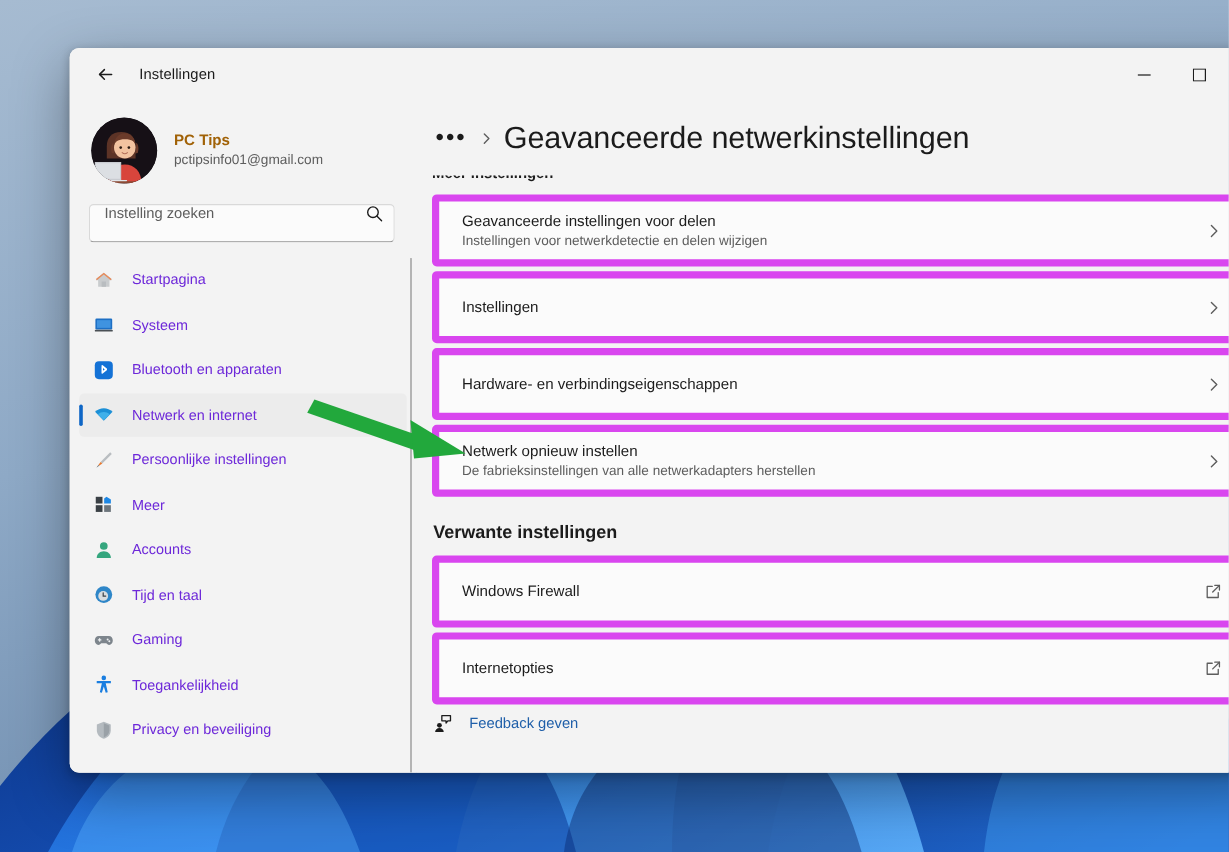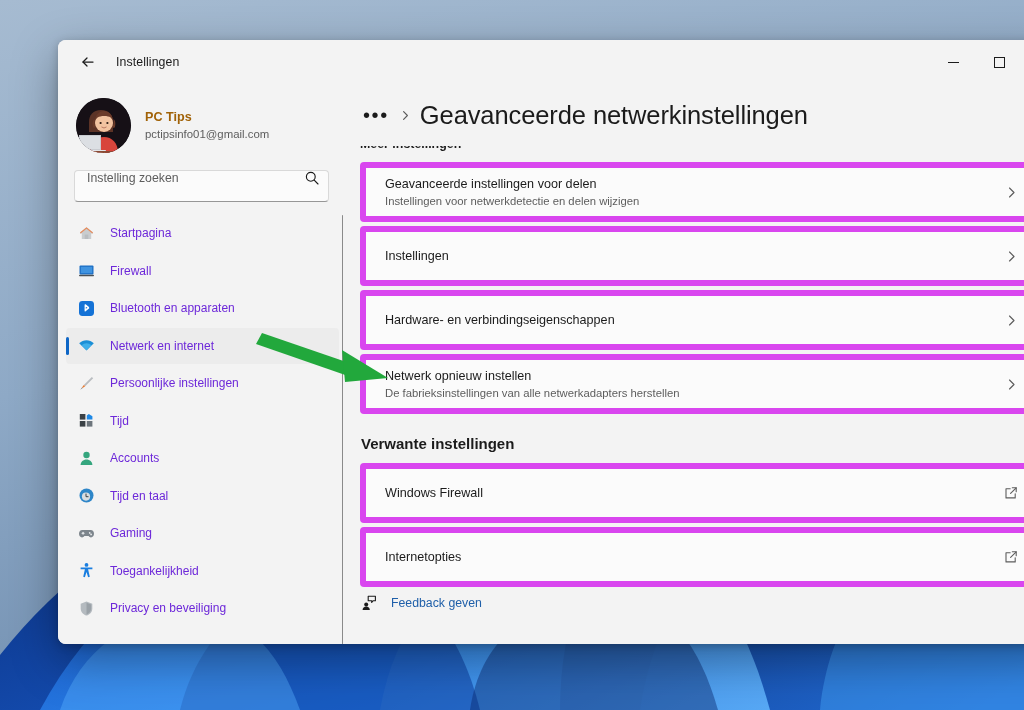--- a/index.html
+++ b/index.html
@@ -297,21 +297,21 @@
           </div>
 
           <div class="nav-item">
             <span class="nav-icon">
               <svg width="17" height="17" viewBox="0 0 17 17">
                 <rect x="1.5" y="3.5" width="14" height="9" rx="1" fill="#1d6fc4"></rect>
                 <rect x="2.8" y="4.8" width="11.4" height="6.4" fill="#3f93e0"></rect>
                 <rect x="1" y="12.8" width="15" height="1.5" rx="0.7" fill="#4a5055"></rect>
               </svg>
             </span>
-            <span class="nav-label">Firewall</span>
+            <span class="nav-label">Systeem</span>
           </div>
 
           <div class="nav-item">
             <span class="nav-icon">
               <svg width="17" height="17" viewBox="0 0 17 17">
                 <rect x="1" y="1" width="15" height="15" rx="3.4" fill="#1472d6"></rect>
                 <path d="M7.2 4.1l3.4 3-3.4 3V3.4l3.4 3-3.4 3" stroke="#fff" stroke-width="1.25" fill="none" stroke-linejoin="round" stroke-linecap="round" transform="translate(0,1.6) scale(1,0.92)"></path>
               </svg>
             </span>
             <span class="nav-label">Bluetooth en apparaten</span>
@@ -340,21 +340,21 @@
 
           <div class="nav-item">
             <span class="nav-icon">
               <svg width="17" height="17" viewBox="0 0 17 17">
                 <rect x="1.8" y="2" width="5.6" height="5.6" fill="#3a4045"></rect>
                 <rect x="1.8" y="9" width="5.6" height="5.6" fill="#3a4045"></rect>
                 <rect x="8.8" y="9" width="5.6" height="5.6" fill="#6d757c"></rect>
                 <path d="M8.8 7.6V3.4l2-1.4 3.6 2.2v3.4z" fill="#1e88e5"></path>
               </svg>
             </span>
-            <span class="nav-label">Tijd</span>
+            <span class="nav-label">Meer</span>
           </div>
 
           <div class="nav-item">
             <span class="nav-icon">
               <svg width="17" height="17" viewBox="0 0 17 17">
                 <circle cx="8.5" cy="5" r="3.2" fill="#35a67e"></circle>
                 <path d="M2.6 15c0-3.3 2.6-5.6 5.9-5.6s5.9 2.3 5.9 5.6z" fill="#35a67e"></path>
               </svg>
             </span>
             <span class="nav-label">Accounts</span>

